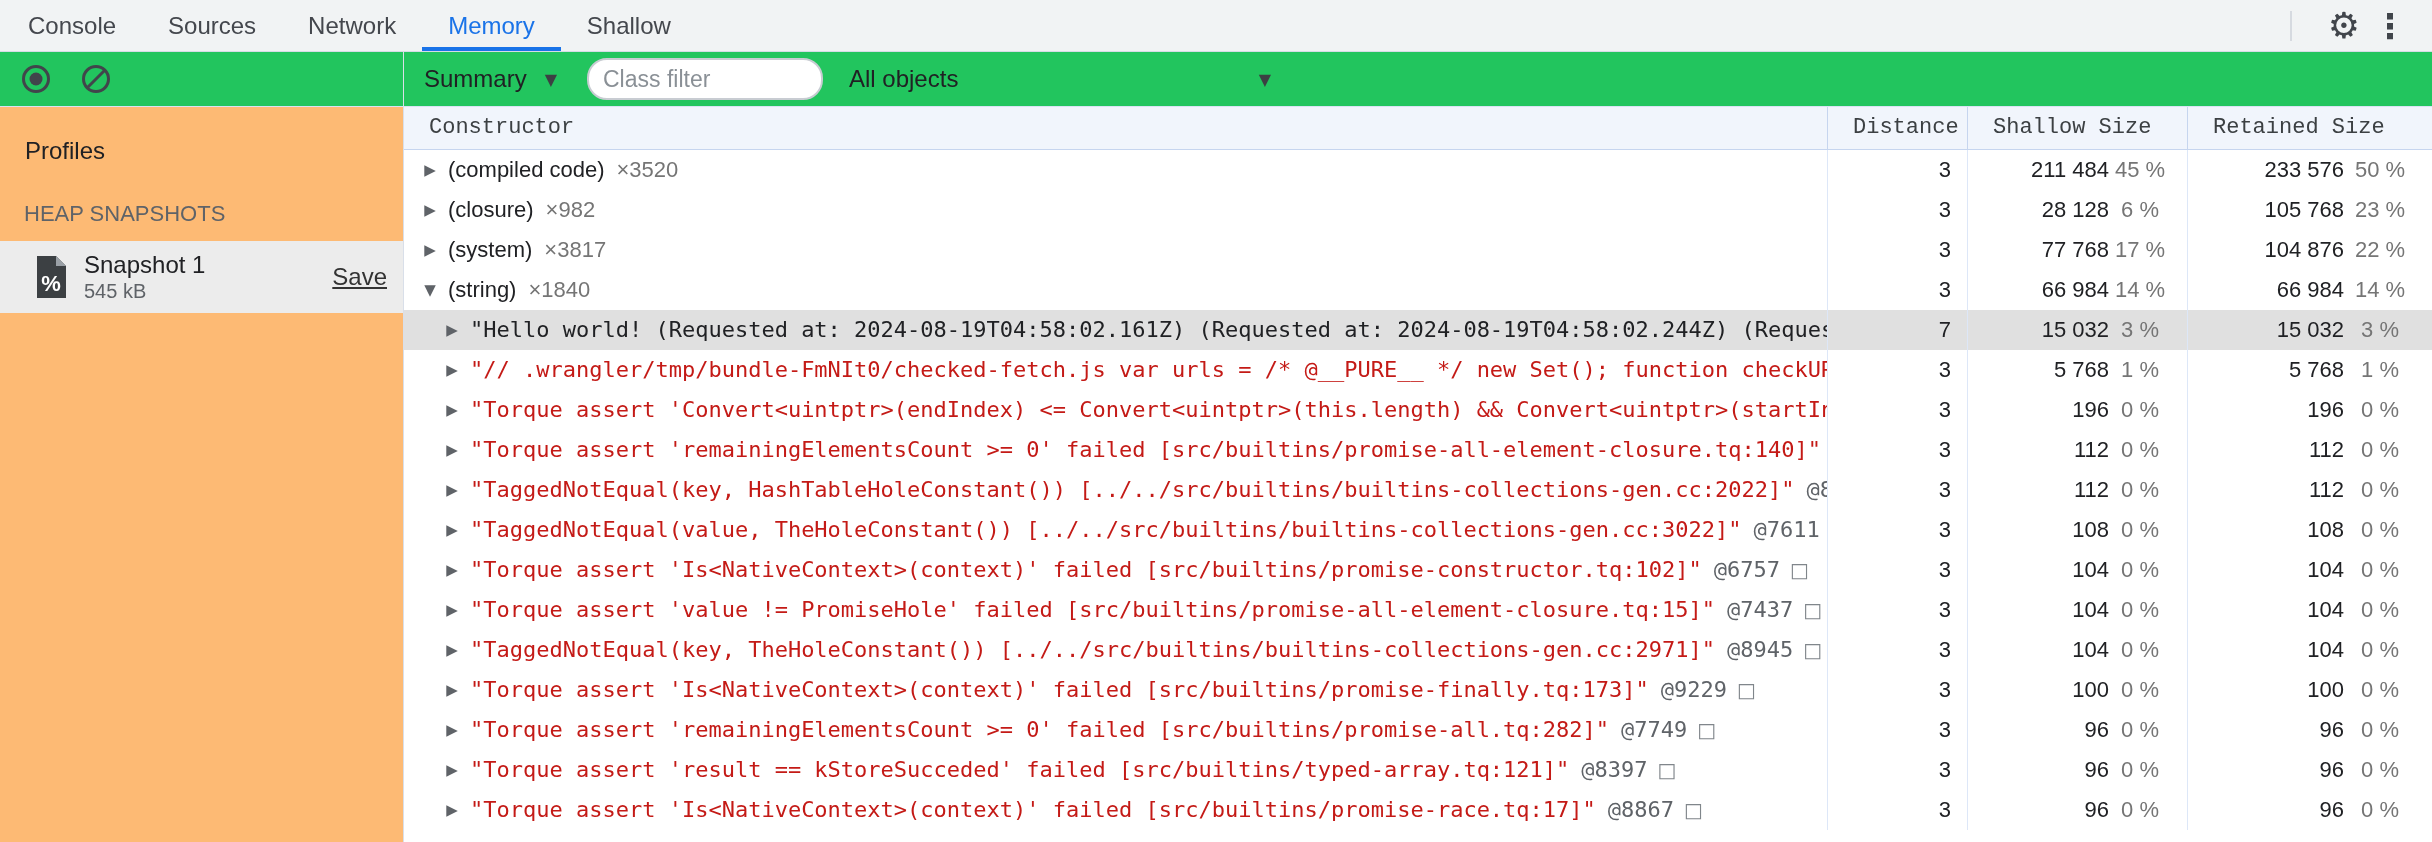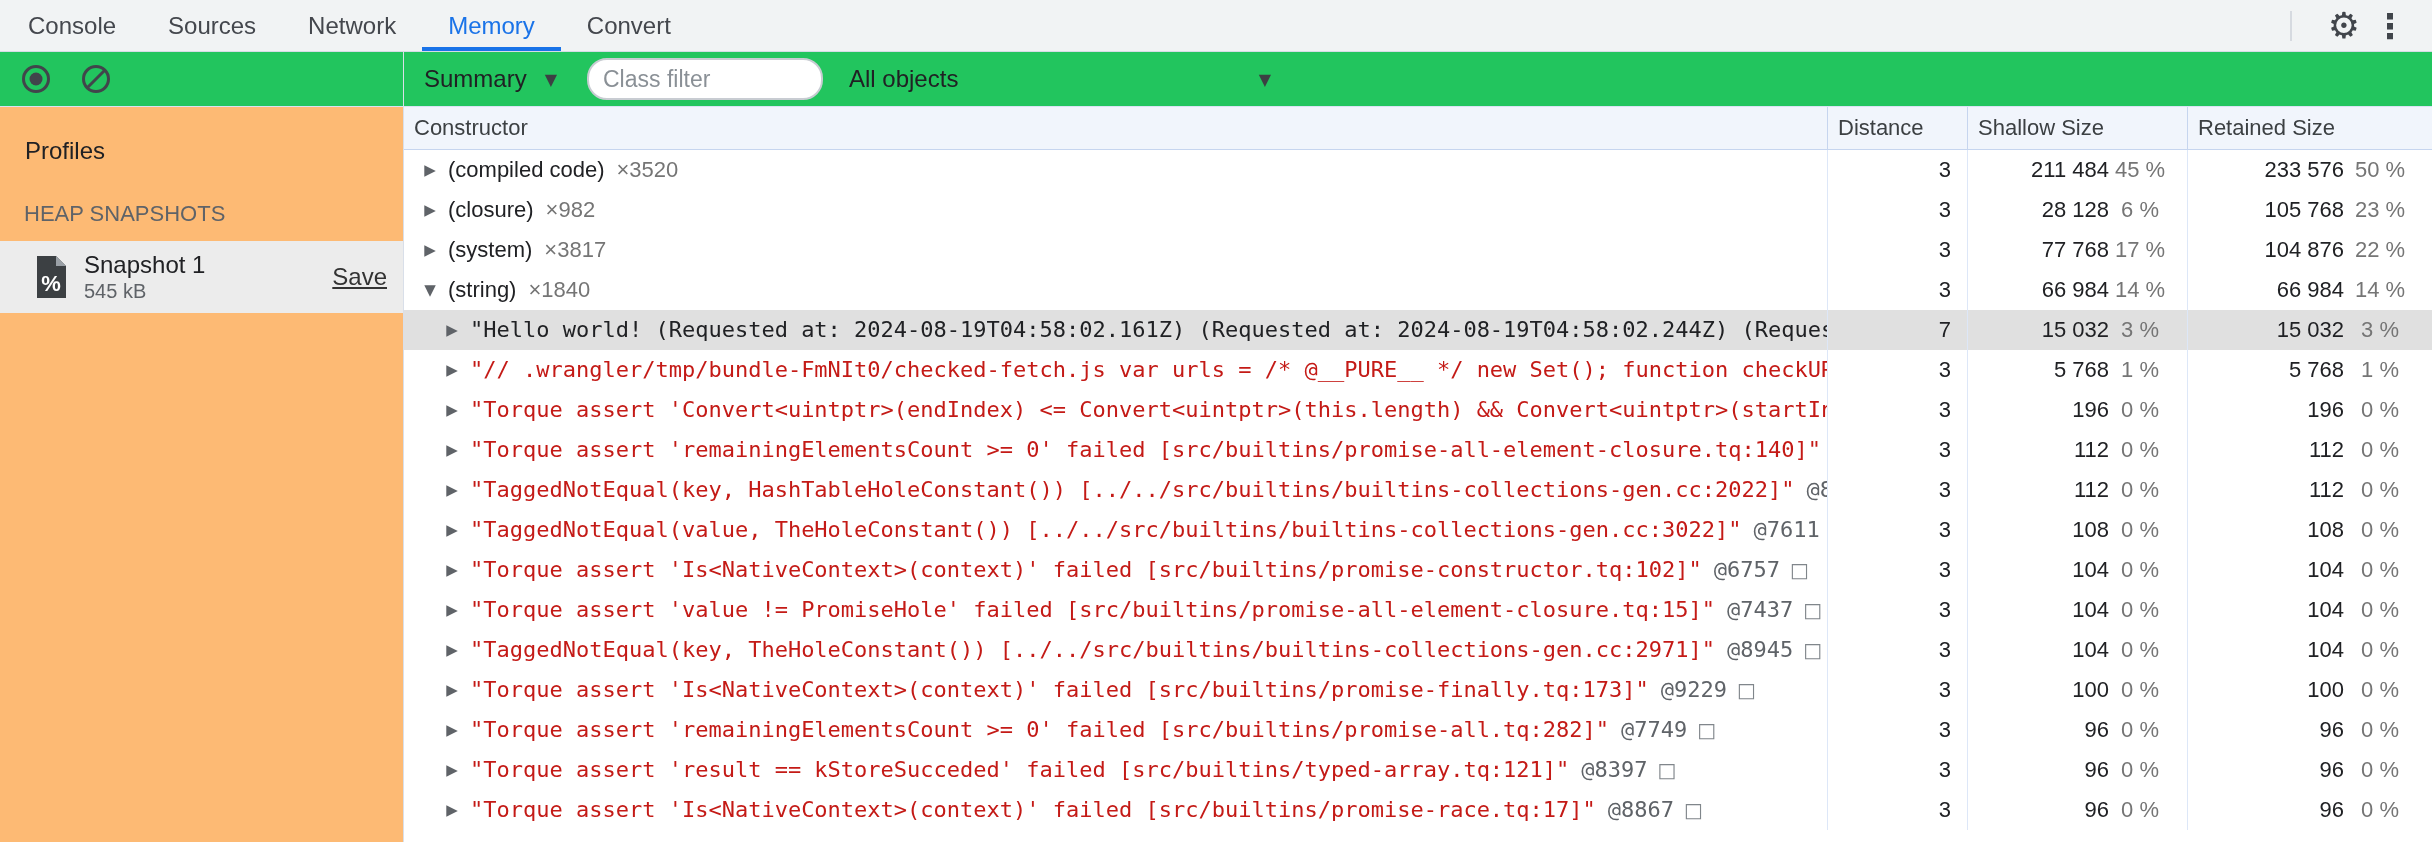--- a/index.html
+++ b/index.html
@@ -60,22 +60,22 @@
   .snap-name { font-size:24px; color:#202124; line-height:26px; }
   .snap-size { font-size:20px; color:#5f6368; line-height:22px; margin-top:2px; }
   .save-link { font-size:24px; color:#333; text-decoration:underline; margin-right:16px; }
   
   .grid { flex:1; display:flex; flex-direction:column; overflow:hidden; }
   .grid-header {
     display:grid; grid-template-columns:1424px 140px 220px 244px;
     height:43px; background:#f1f5fc; border-bottom:1px solid #c6d5ef;
   }
   .hcell {
-    font-size:22px; color:#3c4043; line-height:42px; padding-left:10px;
-    border-right:1px solid #c6d5ef; overflow:hidden; white-space:nowrap;
+    font-size:22px; color:#3c4043; line-height:42px; padding-left:25px;
+    border-right:1px solid #c6d5ef; overflow:hidden; white-space:nowrap;font-family:Liberation Mono, monospace;
   }
   .hcell:last-child { border-right:none; }
   .grid-body { flex:1; background:#fff; overflow:hidden; }
   .row { display:grid; grid-template-columns:1424px 140px 220px 244px; height:40px; line-height:40px; }
   .row.selected { background:#e0e0e0; }
   .cell { overflow:hidden; white-space:nowrap; }
   .c-constructor { display:flex; align-items:center; border-right:1px solid #dde7f8; }
   .arrow {
     flex:none; width:24px; text-align:center; font-size:15px; color:#5f6368;
     font-family:"DejaVu Sans", sans-serif;
@@ -100,21 +100,21 @@
 <body>
 
 <div class="app">
 
   <header class="tabbar">
     <div class="tabs" id="tabs">
         <div class="tab">Console</div>
         <div class="tab">Sources</div>
         <div class="tab">Network</div>
         <div class="tab active">Memory</div>
-        <div class="tab">Convert</div>
+        <div class="tab">Shallow</div>
       </div>
     <div class="tabbar-right">
       <div class="vsep"></div>
       <button class="iconbtn gear">⚙</button>
       <button class="iconbtn kebab">⋮</button>
     </div>
   </header>
 
   <div class="toolbar">
     <div class="toolbar-left">

